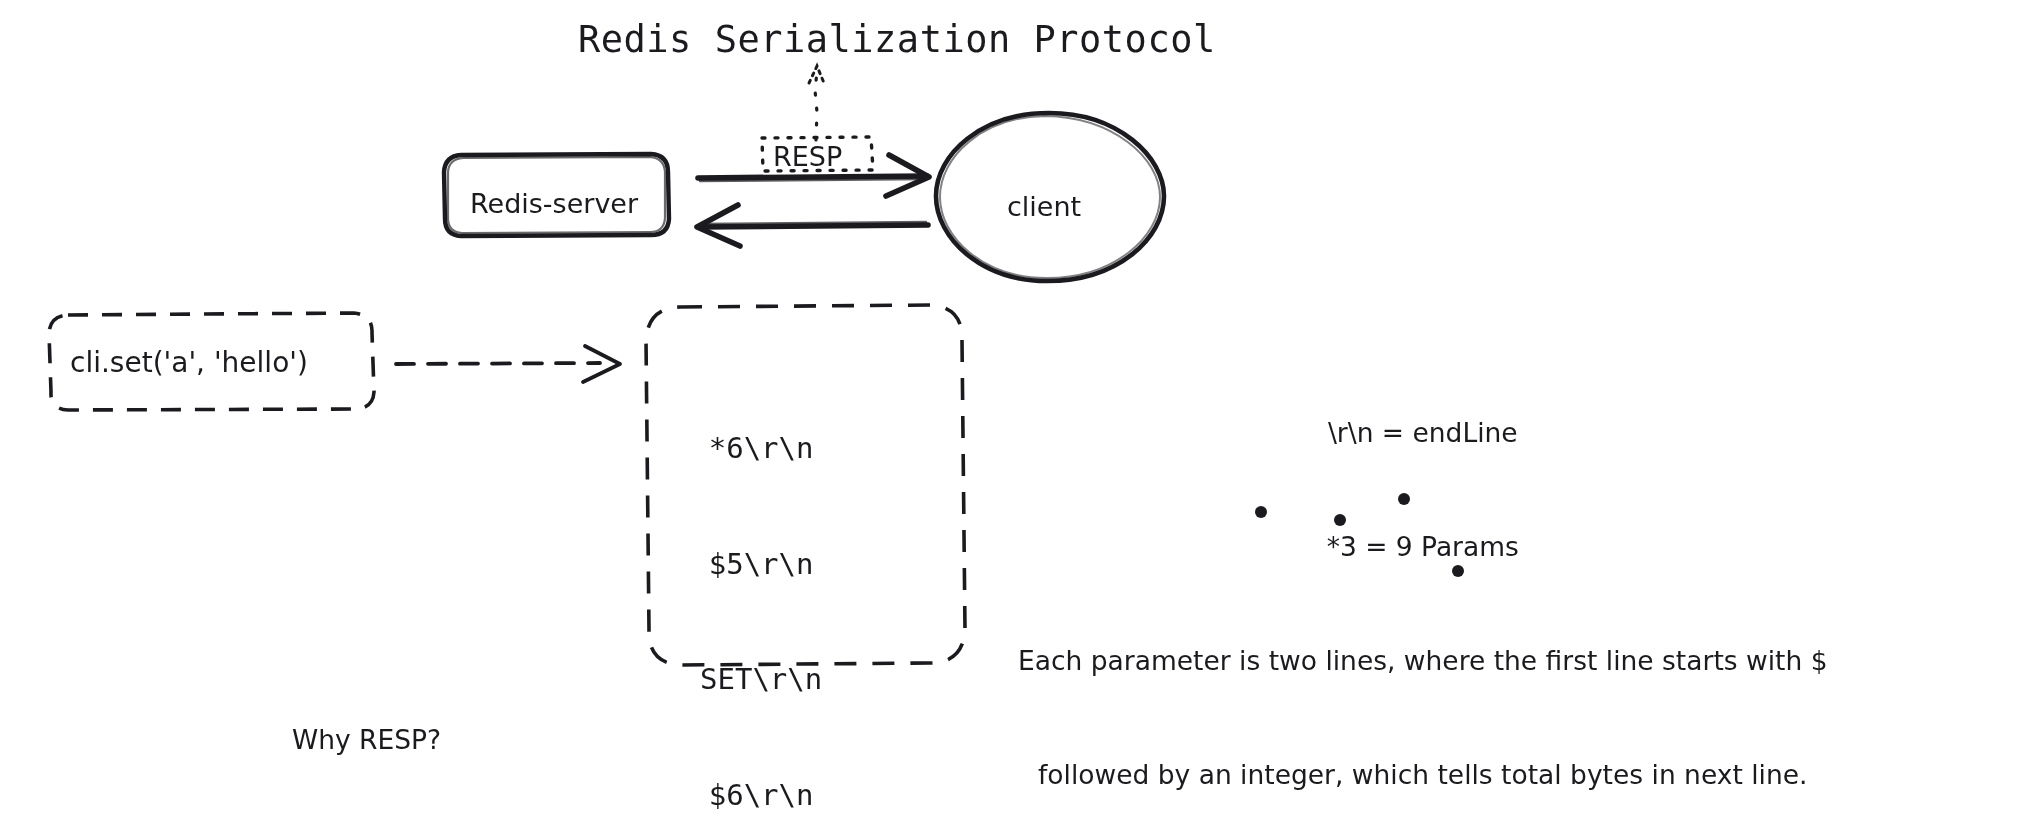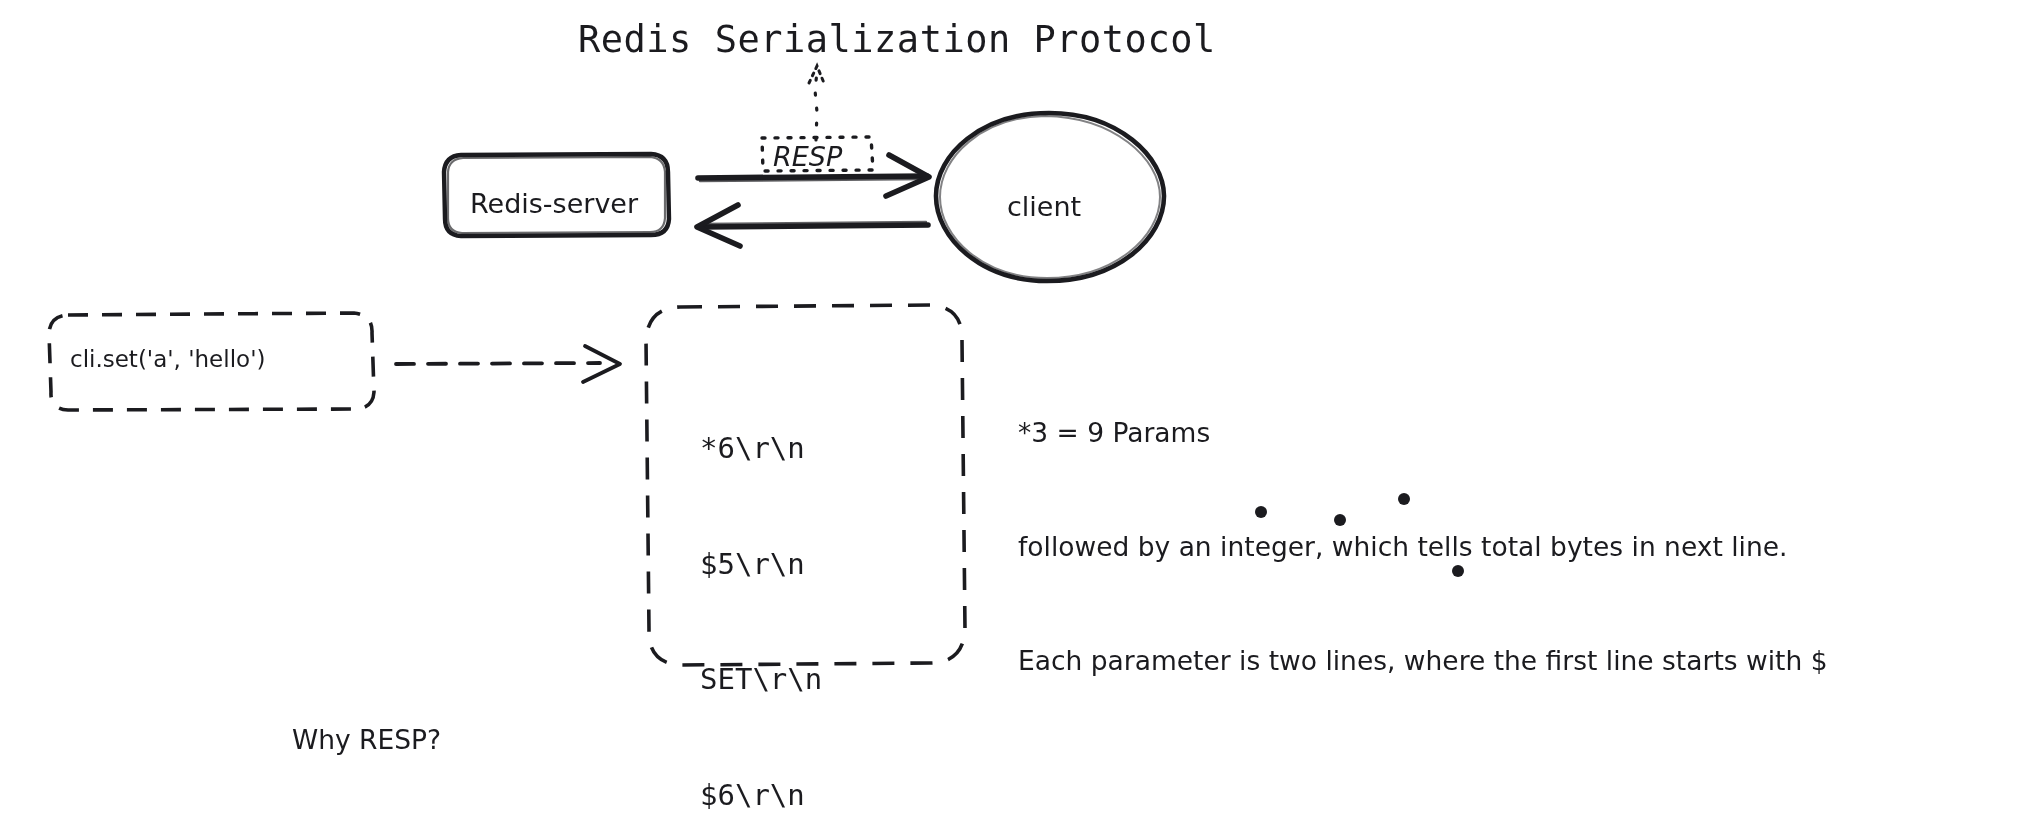--- a/index.html
+++ b/index.html
@@ -14,20 +14,21 @@
     overflow: hidden;
     font-family: "DejaVu Sans", sans-serif;
     color: #1b1b1f;
   }
   #canvas {
     position: absolute;
     left: 0;
     top: 0;
     width: 2032px;
     height: 832px;
+    text-align: center;
   }
   .layer {
     position: absolute;
     left: 0;
     top: 0;
     width: 2032px;
     height: 832px;
     pointer-events: none;
   }
   .layer > * { pointer-events: auto; }
@@ -149,42 +150,43 @@
       <circle cx="1340" cy="520" r="6"></circle>
       <circle cx="1404" cy="499" r="6"></circle>
       <circle cx="1458" cy="571" r="6"></circle>
     </g>
   </svg>
 
   <div class="layer">
 
     <div class="abs title">Redis Serialization Protocol</div>
 
-    <div class="abs hand" style="left:773px; top:141px; font-size:27px;font-style:italic;">RESP</div>
+    <div class="abs hand" style="left:773px; top:141px; font-size:27px;">RESP</div>
 
     <div class="abs hand node-label" style="left:470px; top:180px; font-size:27px;">Redis-server</div>
 
     <div class="abs hand node-label" style="left:1007px; top:183px; font-size:27px;">client</div>
 
-    <div class="abs hand" style="left:70px; top:346px; font-size:23px;">cli.set('a', 'hello')</div>
+    <div class="abs hand" style="left:70px; top:346px; font-size:28px;">cli.set('a', 'hello')</div>
 
     <div class="abs code">
       <div>*6\r\n</div>
       <div>$5\r\n</div>
       <div>SET\r\n</div>
       <div>$6\r\n</div>
       
       
       
     </div>
 
     <div class="abs note hand">
+      <div>\r\n = endLine</div>
       <div>*3 = 9 Params</div>
+      <div>Each parameter is two lines, where the first line starts with $</div>
       <div>followed by an integer, which tells total bytes in next line.</div>
-      <div>Each parameter is two lines, where the first line starts with $</div>
     </div>
 
     <div class="abs bullets hand">
       <div>Why RESP?</div>
       
       
       
     </div>
 
   </div>

